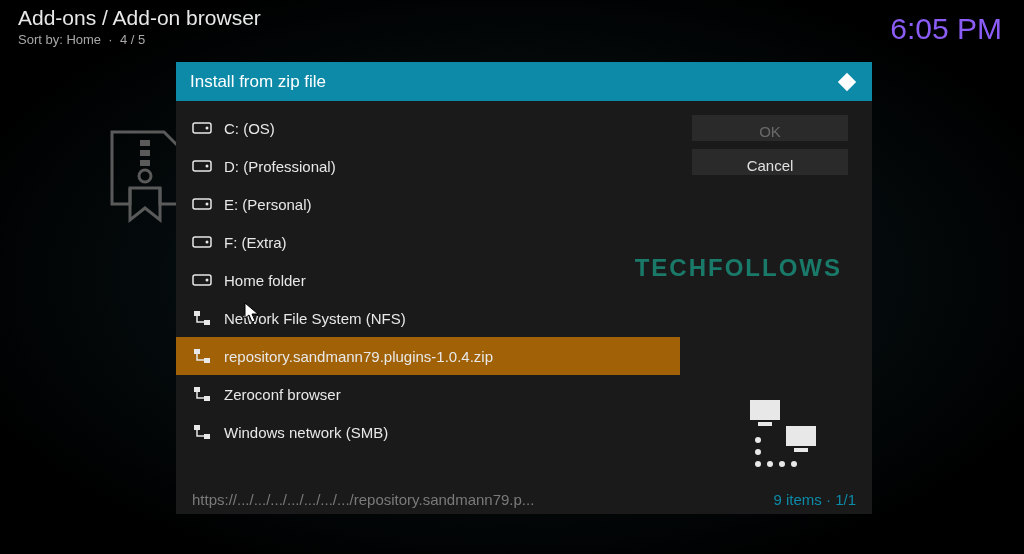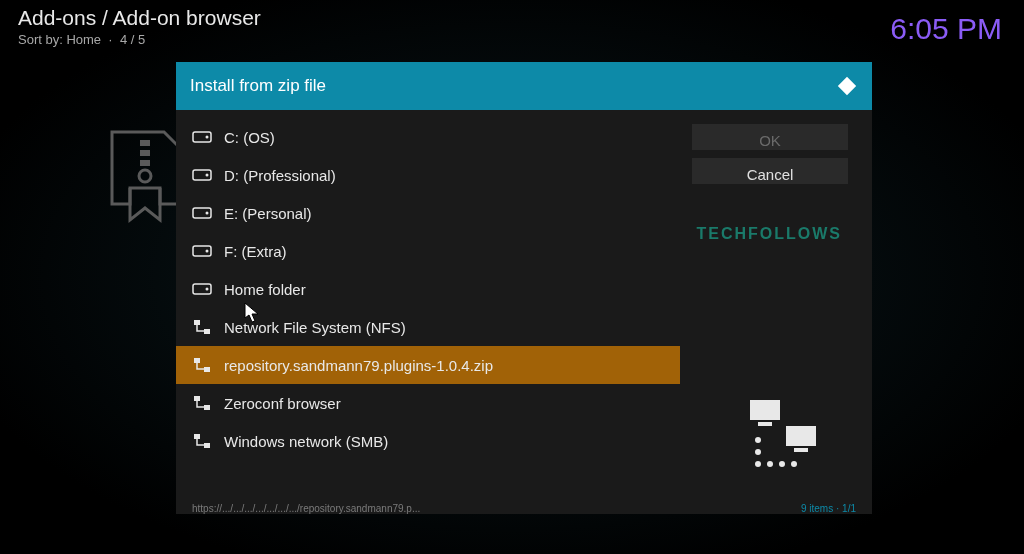--- a/index.html
+++ b/index.html
@@ -26,21 +26,21 @@
     .dialog {
       position: absolute;
       left: 176px;
       top: 62px;
       width: 696px;
       height: 452px;
       background: #1a1a1a;
     }
     .dialog-title {
       background: #0d8aa8;
-      height: 48px;
+      height: 39px;
       display: flex;
       align-items: center;
       justify-content: space-between;
       padding: 0 14px;
     }
     .dialog-title span { font-size: 17px; color: #fff; font-weight: 400; }
     .kodi-logo { width: 22px; height: 22px; }
     .dialog-body { display: flex; height: 380px; }
     .file-list { width: 504px; padding-top: 8px; text-align: right; }
     .file-item {
@@ -65,41 +65,41 @@
       font-size: 15px;
       text-align: center;
       line-height: 34px;
       margin-bottom: 8px;
       cursor: pointer;
     }
     .btn.disabled { color: #6a6a6a; }
     .watermark {
       position: absolute;
       right: 30px;
-      top: 163px;
-      font-size: 16px;
+      top: 192px;
+      font-size: 24px;
       letter-spacing: 2px;
       color: #1a7a6a;
       font-weight: bold;
       font-family: 'Arial Black', sans-serif;
     }
     .network-illustration {
       position: absolute;
       right: 46px;
       bottom: 40px;
       width: 90px;
       height: 78px;
     }
     .dialog-footer {
       height: 36px;
       padding: 0 16px;
       display: flex;
       align-items: center;
       justify-content: space-between;
-      font-size: 10px;
+      font-size: 15px;
       color: #7a7a7a;
     }
     .footer-right { color: #0d8aa8; }
     .footer-right .count { color: #0d8aa8; }
     .footer-right .page { color: #0d8aa8; }
     .cursor {
       position: absolute;
       left: 244px;
       top: 302px;
       width: 18px;

